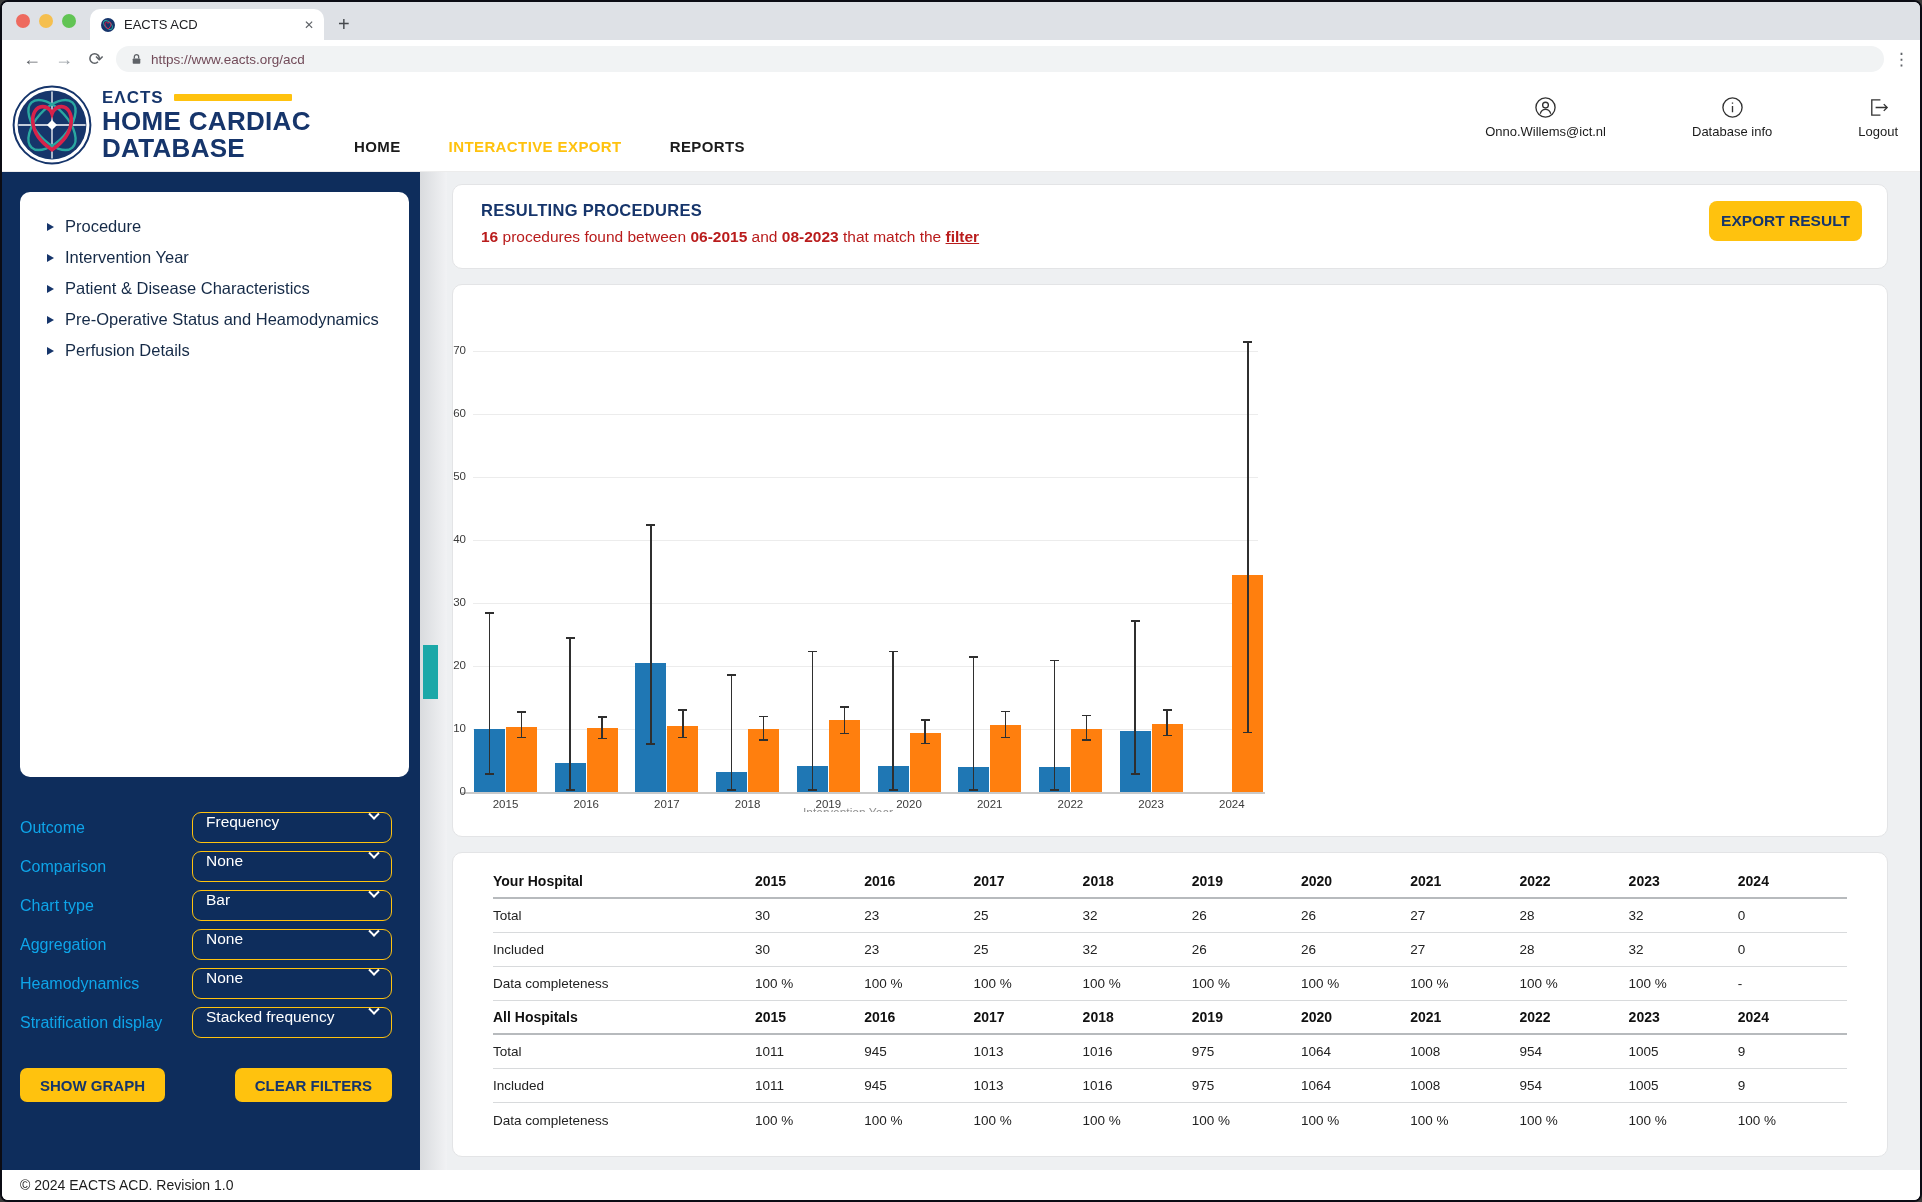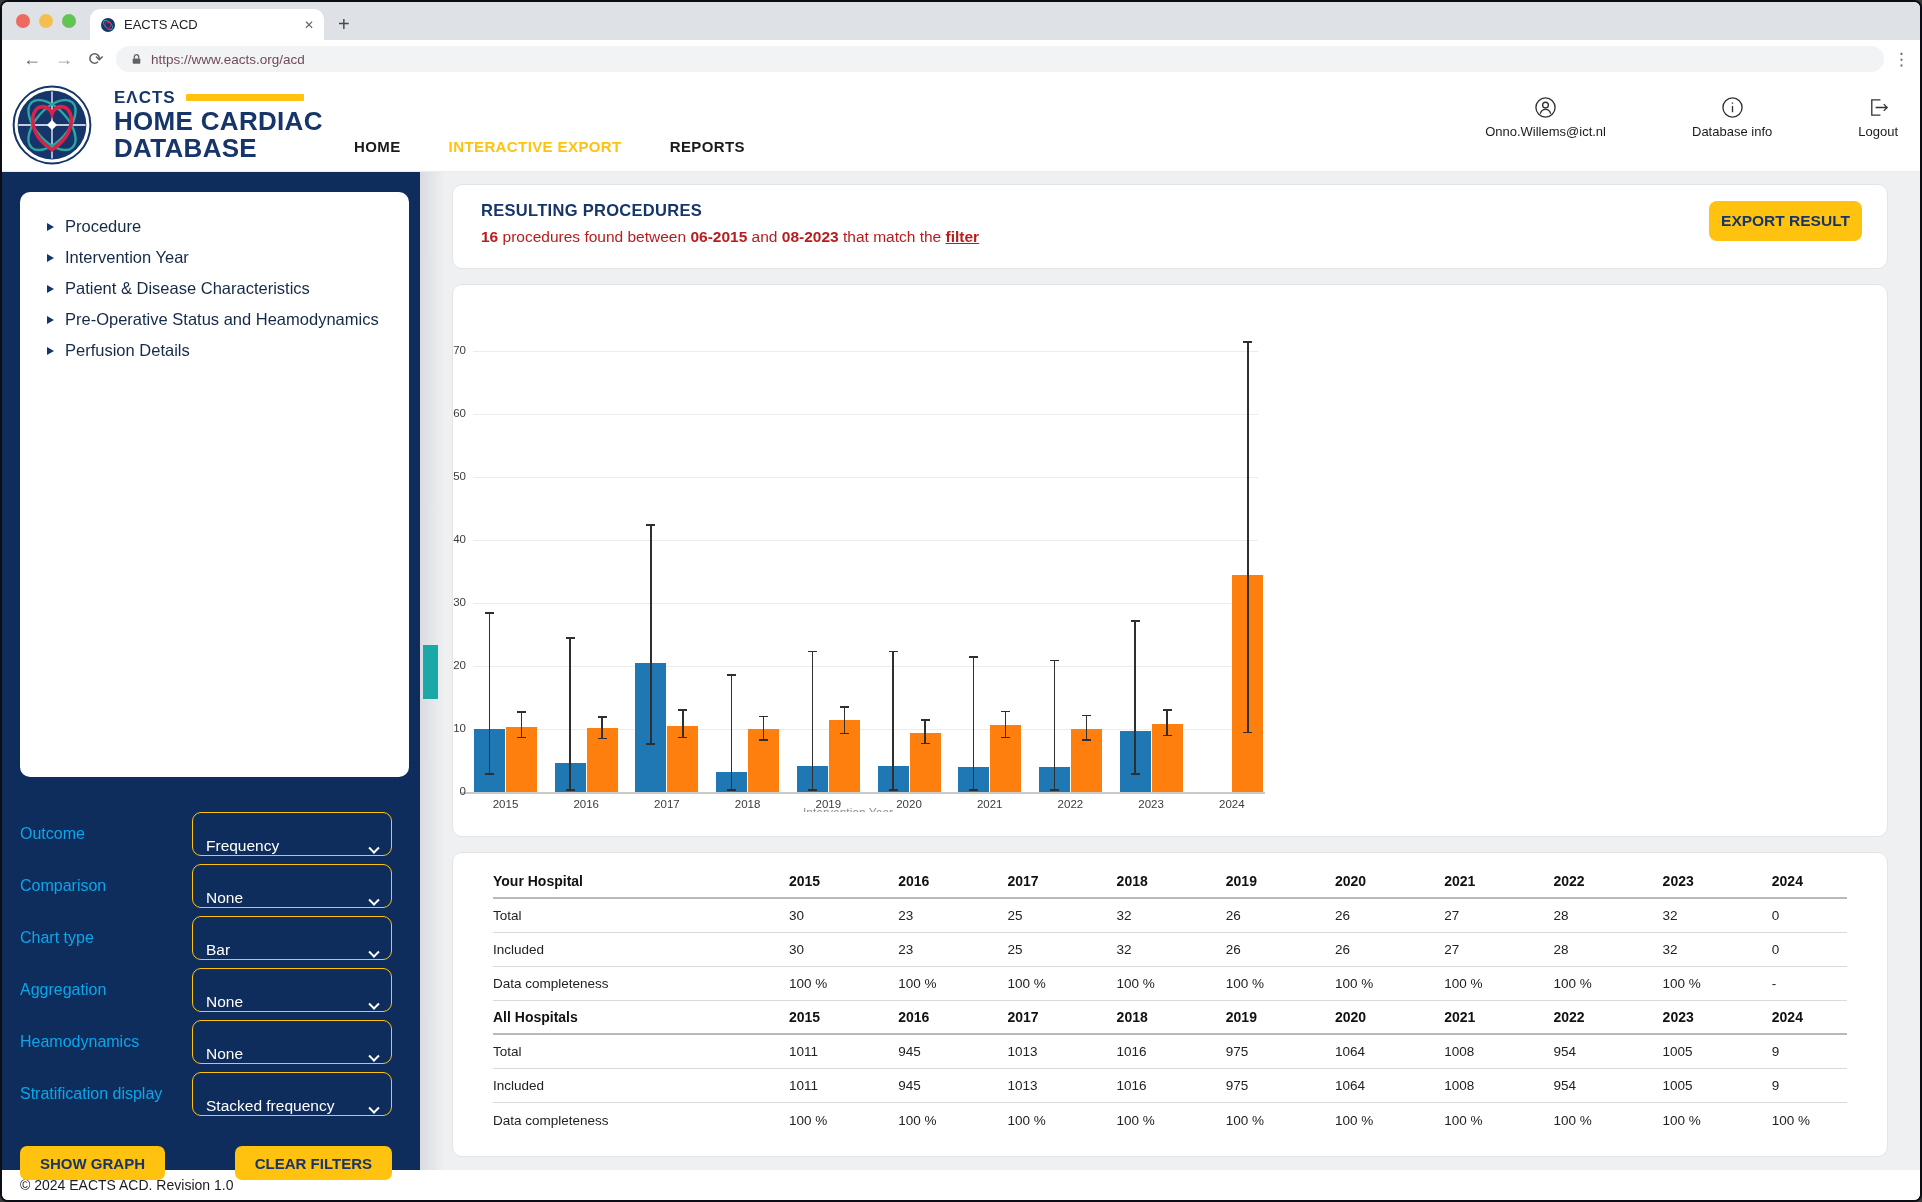--- a/index.html
+++ b/index.html
@@ -19,21 +19,21 @@
   .url-row { height:38px; background:#fff; display:flex; align-items:center; flex:none; padding-left:14px; position:relative; }
   .nav-ic { color:#5f6368; font-size:18px; width:32px; text-align:center; }
   .url-pill { margin-left:4px; height:26px; width:1768px; background:#f1f3f4; border-radius:13px;
               display:flex; align-items:center; padding:0 14px; gap:8px; }
   .url-text { font-size:13.5px; color:#714a58; }
   .kebab { position:absolute; right:10px; color:#5f6368; font-size:17px; }
 
   
   .app-header { height:94px; background:#fff; flex:none; display:flex; align-items:center; position:relative;
                 border-bottom:1px solid #ececec; }
-  .logo-wrap { display:flex; align-items:center; margin-left:10px; gap:22px; }
+  .logo-wrap { display:flex; align-items:center; margin-left:10px; gap:10px; }
   .wordmark { display:flex; flex-direction:column; }
   .brand-row { display:flex; align-items:center; gap:10px; }
   .brand { font-size:17px; font-weight:bold; color:#16356b; letter-spacing:1px; }
   .brand-bar { width:118px; height:7px; background:#ffc20e; border-radius:1px; }
   .wm-line { font-size:26px; font-weight:bold; color:#16356b; line-height:27px; letter-spacing:0.3px; }
   .main-nav { position:absolute; left:352px; bottom:16px; display:flex; gap:48px; }
   .nav-item { font-size:15px; font-weight:800; color:#1b1b1b; letter-spacing:0.4px; cursor:pointer; }
   .nav-item.active { color:#ffc20e; }
   .header-utils { position:absolute; right:22px; top:18px; display:flex; gap:86px; align-items:flex-start; }
   .util { display:flex; flex-direction:column; align-items:center; gap:5px; cursor:pointer; }
@@ -45,22 +45,22 @@
   .sidebar { width:418px; background:#0e2d5c; flex:none; position:relative; }
   .tree-card { margin:20px 11px 0 18px; width:389px; height:585px; background:#fff; border-radius:10px;
                padding:25px 0 0 27px; }
   .tree-item { display:flex; align-items:center; gap:11px; margin-bottom:12px; cursor:pointer; }
   .tri { width:0; height:0; border-left:7px solid #16356b; border-top:4.5px solid transparent;
          border-bottom:4.5px solid transparent; flex:none; }
   .tree-label { font-size:16.5px; color:#152a47; }
   .filters { margin-top:35px; padding-left:18px; }
   .filter-row { display:flex; align-items:center; margin-bottom:8px; }
   .filter-label { flex:0 0 172px; color:#0ea5e9; font-size:16px; }
-  .select { width:200px; height:44px; border:1.5px solid #ffc20e; border-radius:9px; color:#fff;
-            font-size:15.5px; display:flex; align-items:flex-end; justify-content:space-between;
+  .select { width:200px; height:31px; border:1.5px solid #ffc20e; border-radius:9px; color:#fff;
+            font-size:15.5px; display:flex; align-items:flex-start; justify-content:space-between;
             padding:0 13px; cursor:pointer; }
   .chev { width:8px; height:8px; border-right:2px solid #fff; border-bottom:2px solid #fff;
           transform:rotate(45deg) translate(-2px,-2px); }
   .sb-buttons { margin-top:30px; padding:0 28px 0 18px; display:flex; justify-content:space-between; }
   .yellow-btn { background:#ffc20e; border:none; color:#16356b; font-weight:bold; font-family:inherit;
                 border-radius:7px; cursor:pointer; }
   .sb-btn { height:34px; font-size:15px; padding:0 20px; }
   .gutter { width:27px; flex:none; background:linear-gradient(90deg,#d9dbde,#f1f2f4); position:relative; }
   .teal-thumb { position:absolute; left:3px; top:473px; width:15px; height:54px; background:#1ba8a8; }
 
@@ -78,21 +78,21 @@
   .axisline { position:absolute; height:2px; background:#c9c9c9; }
   .bar { position:absolute; }
   .err-line { position:absolute; width:1.6px; background:#2f2f2f; }
   .err-cap { position:absolute; width:9px; height:1.6px; background:#2f2f2f; }
   .ytick { position:absolute; width:30px; text-align:right; font-size:11.5px; color:#3b3b3b; }
   .xtick { position:absolute; width:60px; text-align:center; font-size:11.5px; color:#3b3b3b; }
   .axis-artifact { position:absolute; left:350px; top:521px; width:130px; height:6px; overflow:hidden; opacity:0.65; }
   .axis-artifact span { font-size:12px; color:#555; display:block; }
 
   .table-card { margin-top:15px; height:305px; padding:12px 40px 16px 40px; }
-  .t-row { display:grid; grid-template-columns:262px repeat(10,1fr); align-items:center; height:34px;gap:34px; }
+  .t-row { display:grid; grid-template-columns:262px repeat(10,1fr); align-items:center; height:34px; }
   .t-row.hdr { font-weight:bold; font-size:14px; color:#111; border-bottom:2px solid #b7babd; }
   .t-row.body { font-size:13.5px; color:#222; border-bottom:1px solid #d8dadc; }
   .t-row.body.last { border-bottom:none; }
   .t-cell { text-align:left; white-space:nowrap; }
 
   .footer { height:30px; background:#fff; flex:none; display:flex; align-items:center; padding-left:18px; }
   .footer-text { font-size:14px; color:#1c1c1c; }
 </style>
 </head>
 <body>

